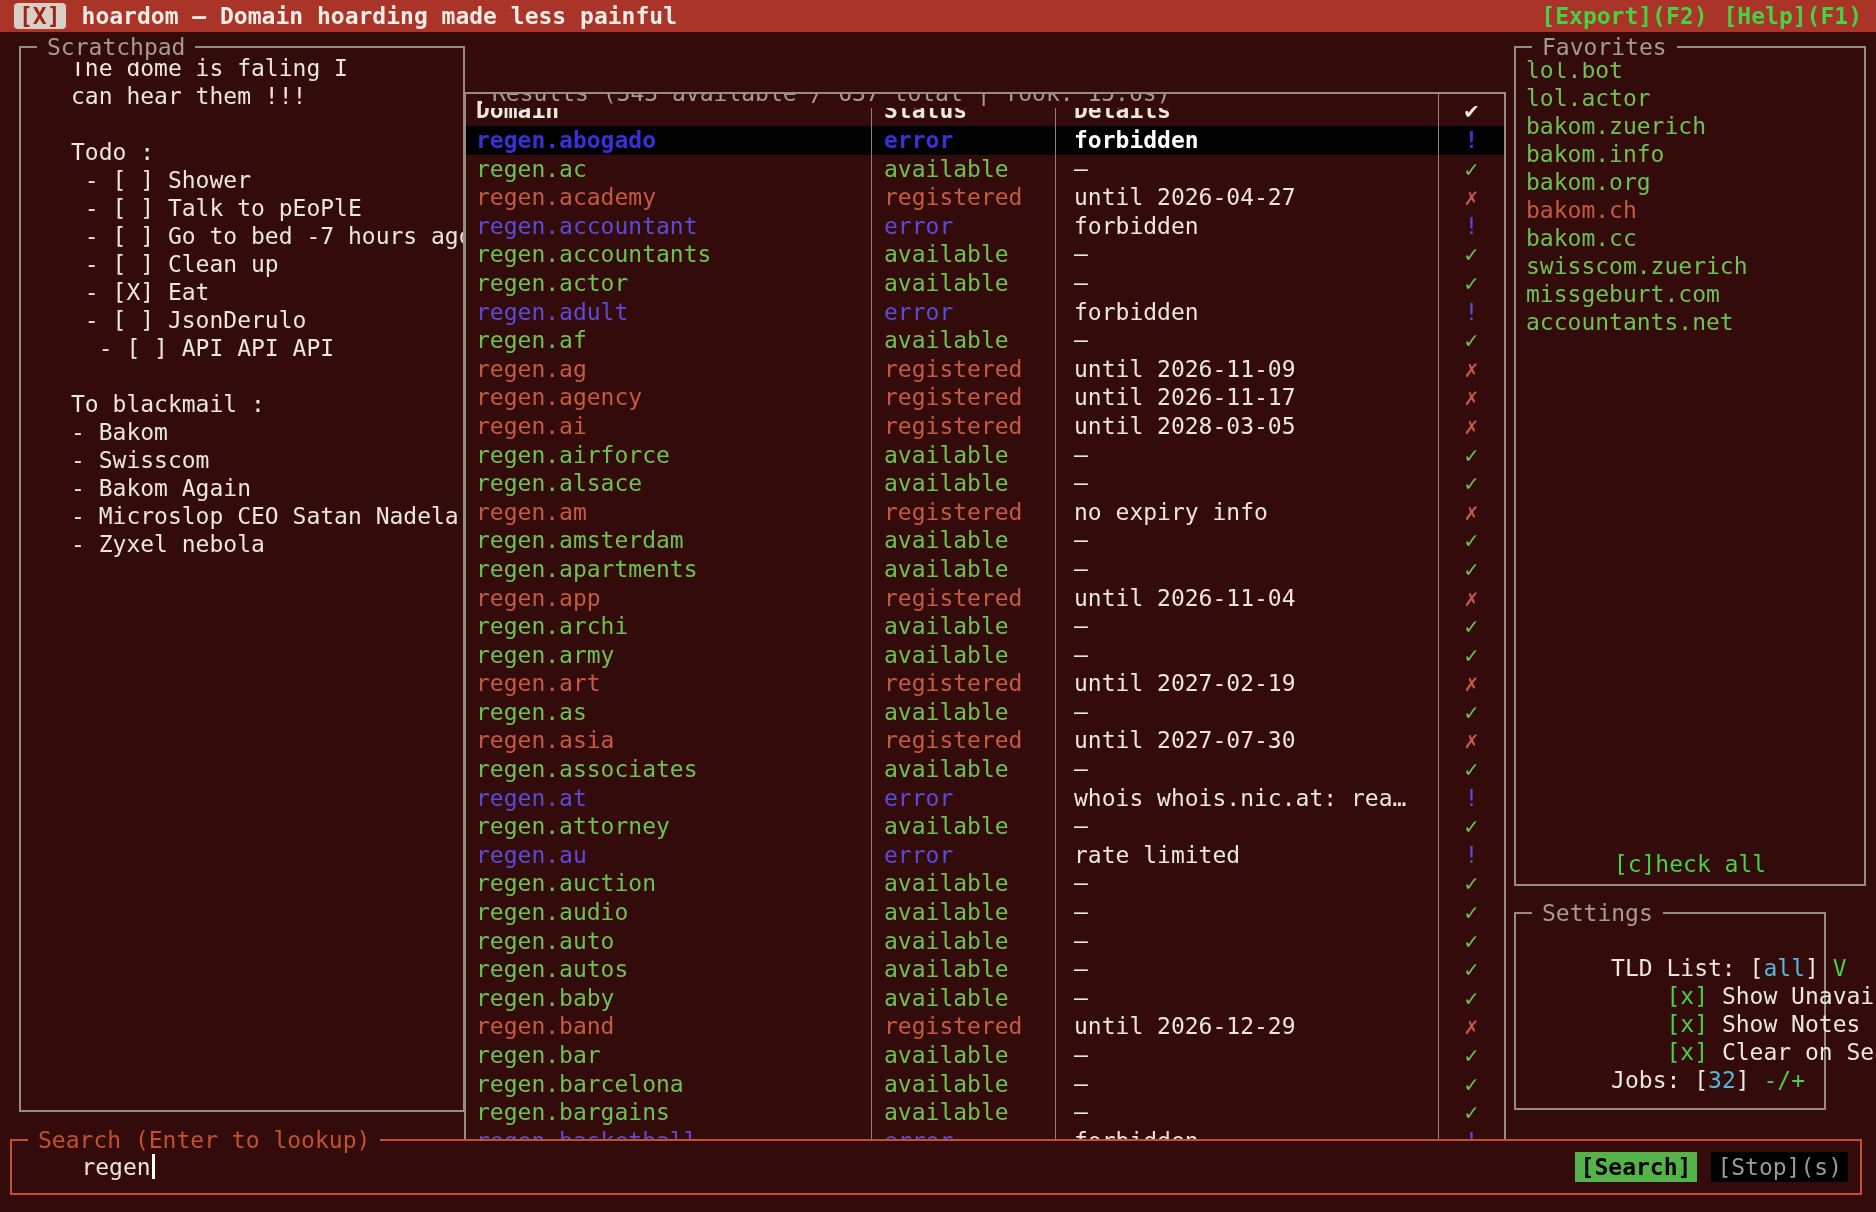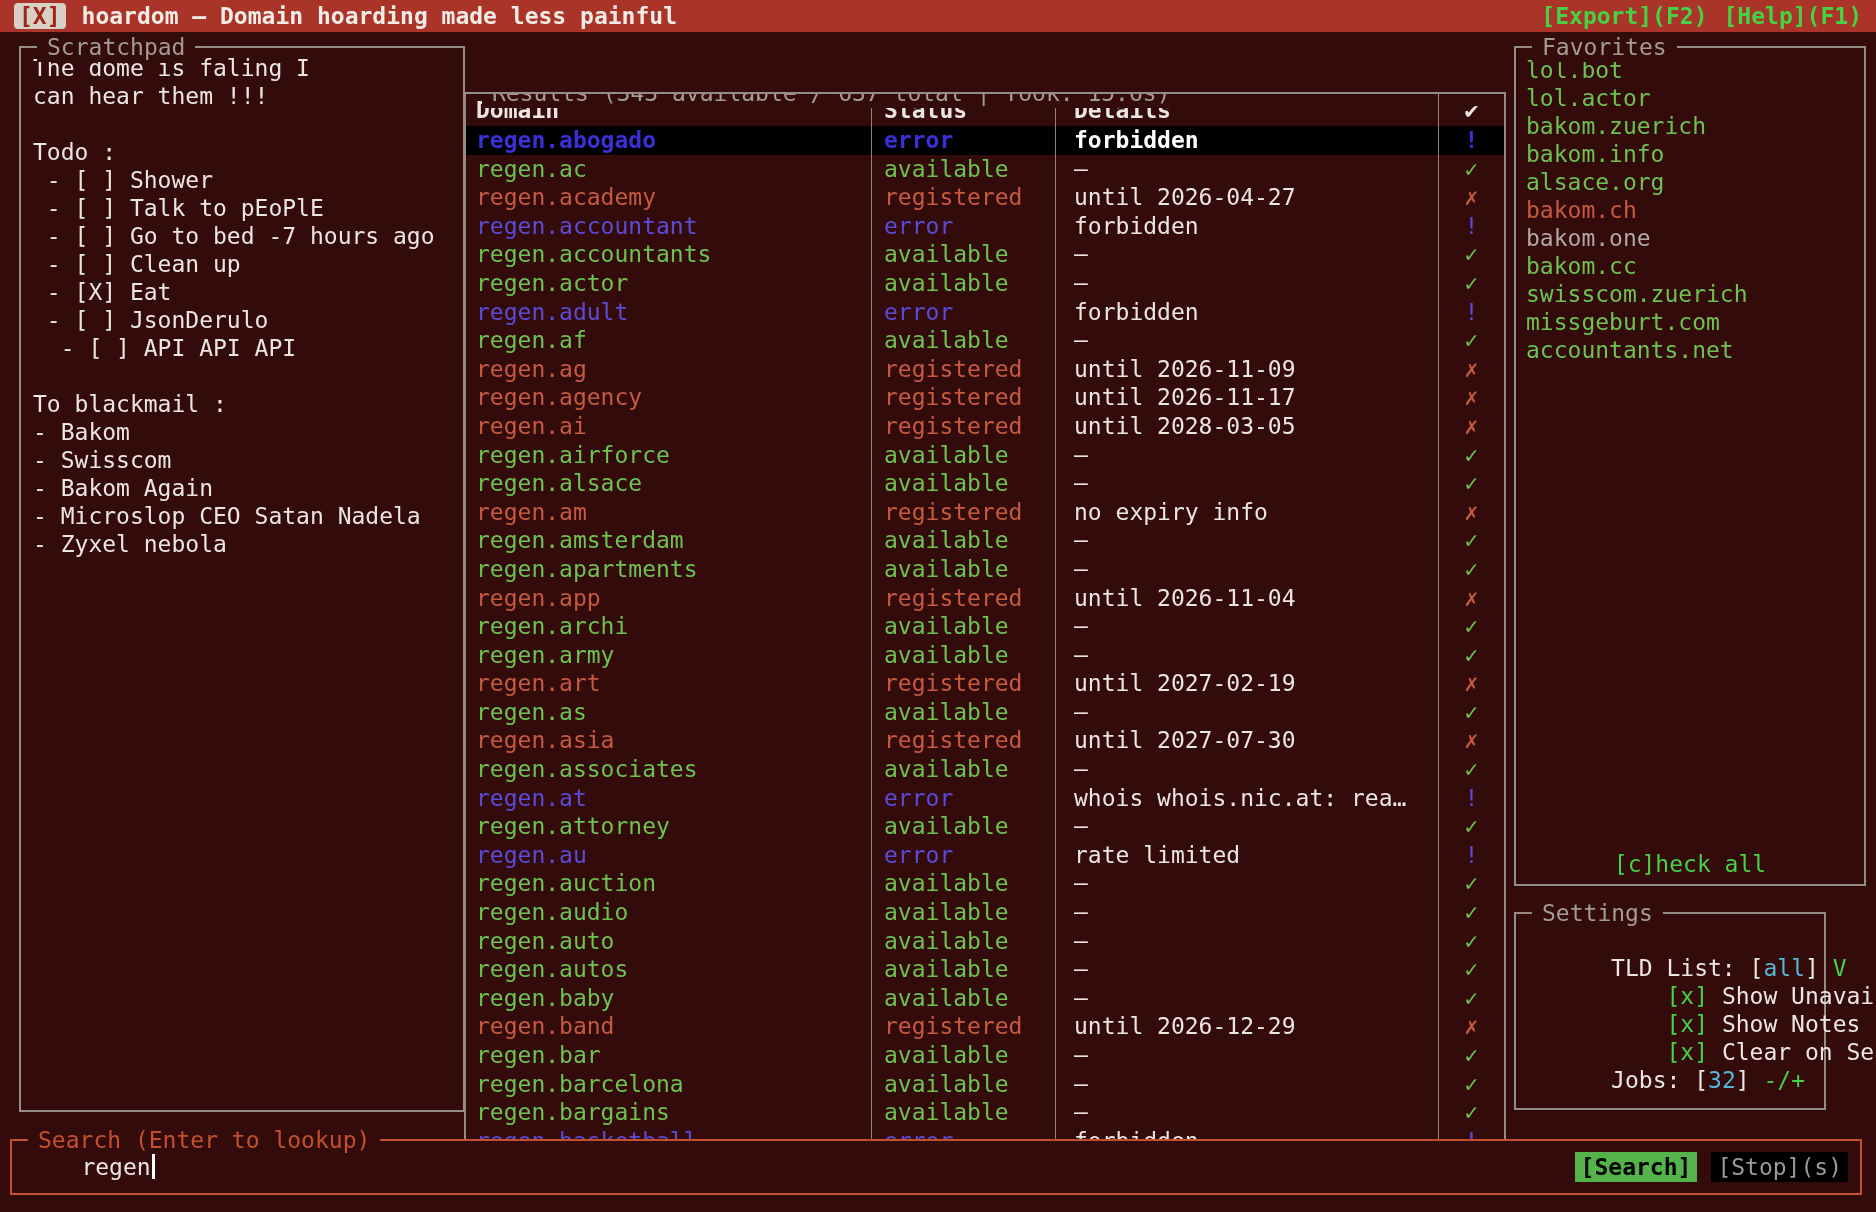--- a/index.html
+++ b/index.html
@@ -45,21 +45,21 @@
   .tb-btn{color:var(--bright-green);font-weight:bold;white-space:pre;cursor:pointer;text-align:right;}
   
   .panel{position:absolute;border:2px solid var(--panel-border);background:var(--bg);}
   .panel-title{
     position:absolute;top:-16px;left:16px;background:var(--bg);
     padding:0 10px;color:var(--panel-title);white-space:nowrap;line-height:30px;
   }
   
   .scratchpad{left:19px;top:46px;width:446px;height:1066px;}
   .pad-body{padding:6px 12px;height:100%;overflow:hidden;}
-  .pad-line{height:28px;line-height:28px;white-space:pre;color:var(--white);}
+  .pad-line{height:28px;line-height:28px;white-space:pre;color:var(--white);margin-left:38px;}
   
   .results{left:464px;top:46px;width:1042px;height:1066px;overflow:hidden;margin-top:46px;}
   .thead,.row{display:grid;grid-template-columns:405px 184px 383px auto;}
   .thead{height:32px;line-height:32px;font-weight:bold;color:var(--white);}
   .row{height:28.6px;line-height:28.6px;white-space:pre;cursor:pointer;}
   .cell{overflow:hidden;}
   .cell.c-domain{padding-left:10px;}
   .cell.c-status{padding-left:12px;border-left:1px solid var(--sep);}
   .cell.c-details{padding-left:18px;border-left:1px solid var(--sep);color:var(--white);}
   .cell.c-mark{text-align:center;border-left:1px solid var(--sep);}
@@ -420,25 +420,24 @@
   <div class="fav-list">
 
       <div class="fav-item c-green">lol.bot</div>
 
       <div class="fav-item c-green">lol.actor</div>
 
       <div class="fav-item c-green">bakom.zuerich</div>
 
       <div class="fav-item c-green">bakom.info</div>
 
-      <div class="fav-item c-green">alsace.org</div>
+      <div class="fav-item c-green">bakom.org</div>
 
       <div class="fav-item c-red">bakom.ch</div>
 
-      <div class="fav-item c-gray">bakom.one</div>
 
       <div class="fav-item c-green">bakom.cc</div>
 
       <div class="fav-item c-green">swisscom.zuerich</div>
 
       <div class="fav-item c-green">missgeburt.com</div>
 
       <div class="fav-item c-green">accountants.net</div>
     </div>
   <div class="check-all">[c]heck all</div>

